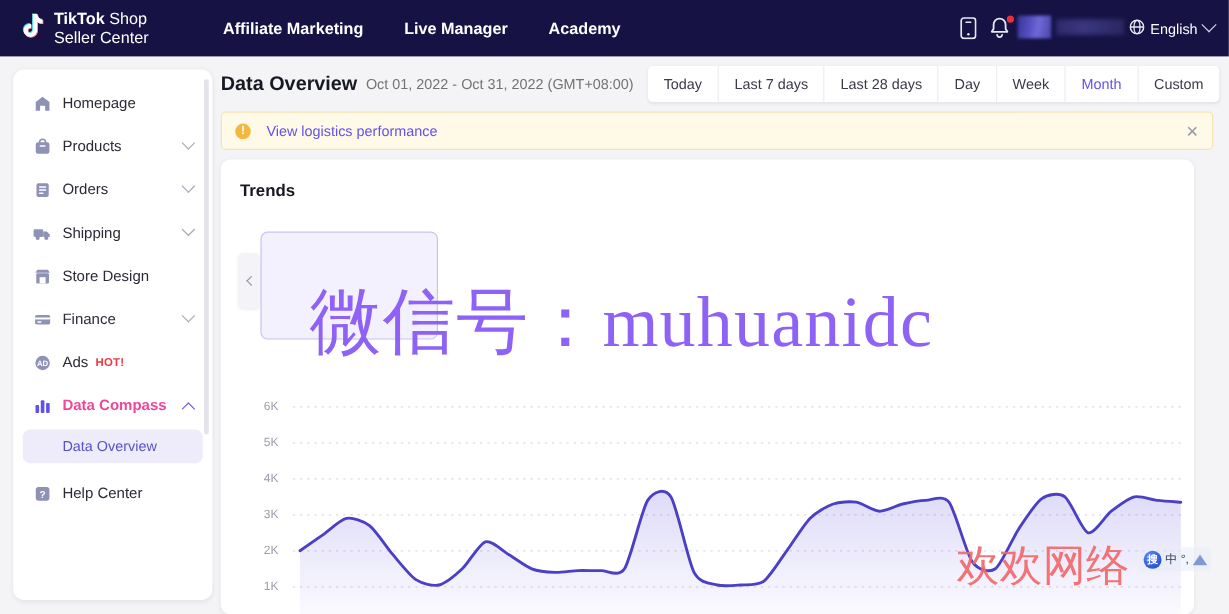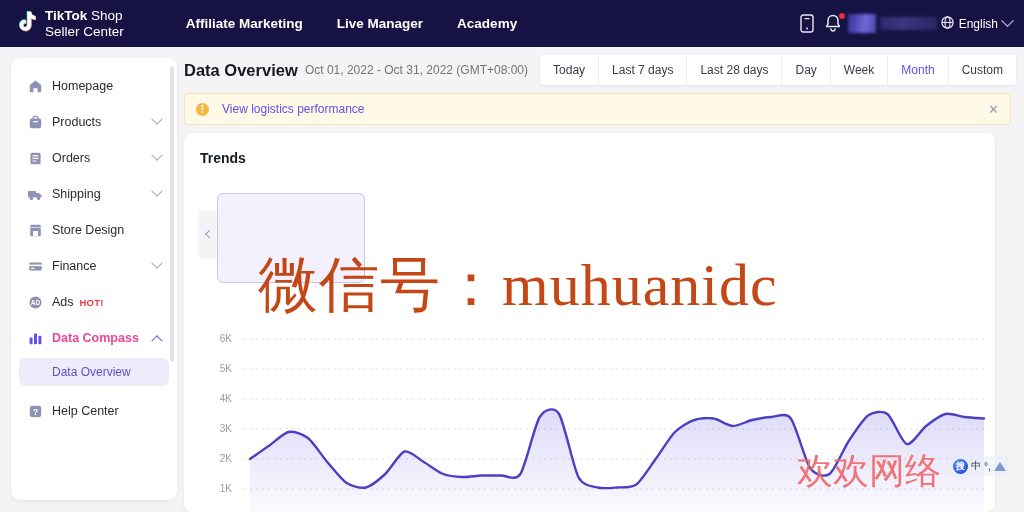--- a/index.html
+++ b/index.html
@@ -28,21 +28,21 @@
   .brand-l2 { font-size: 13.5px; font-weight: 400; }
 
   .topnav-links { display: flex; align-items: center; gap: 34px; margin-left: 62px; }
   .topnav-links a {
     color: #ffffff; font-size: 13.5px; font-weight: 700;
     text-decoration: none; white-space: nowrap;
   }
 
   .topnav-right {
     margin-left: auto; margin-right: 12px;
-    display: flex; align-items: center; gap: 4px;
+    display: flex; gap: 4px;
   }
   .icon-btn { position: relative; display:flex; align-items:center; justify-content:center;
               width: 22px; height: 22px; cursor: pointer; }
   .icon-btn svg { display:block; }
   .badge-dot {
     position: absolute; top: -1px; right: -2px;
     width: 8px; height: 8px; border-radius: 50%;
     background: #e8313a; border: 1px solid #161244;
   }
   .user-blur { display:flex; align-items:center; gap: 4px; height: 20px; }
@@ -156,23 +156,23 @@
     border: 1px solid #c9c2f2; border-radius: 6px;
     background: #f3f1fd;
   }
 
   
   .chart-wrap { position: absolute; left: 0; top: 192px; width: 882px; height: 187px; }
   .chart-wrap svg { display: block; }
 
   
   .wm-wechat {
-    position: absolute; top: 245px; left: 258px;
+    position: absolute; top: 228px; left: 258px;
     font-family: "Liberation Serif", serif;
-    font-size: 60px; color: #c2410c; opacity: .96;
+    font-size: 60px; color: #8b5cf6; opacity: .96;
     white-space: nowrap; z-index: 30; pointer-events: none;
     letter-spacing: 1px;
   }
   .wm-huanhuan {
     position: absolute; top: 447px; left: 797px;
     font-family: "Liberation Serif", serif;
     font-size: 36px; color: #f0696c; opacity: .92;
     white-space: nowrap; z-index: 31; pointer-events: none;
   }
   .ime-bar {

